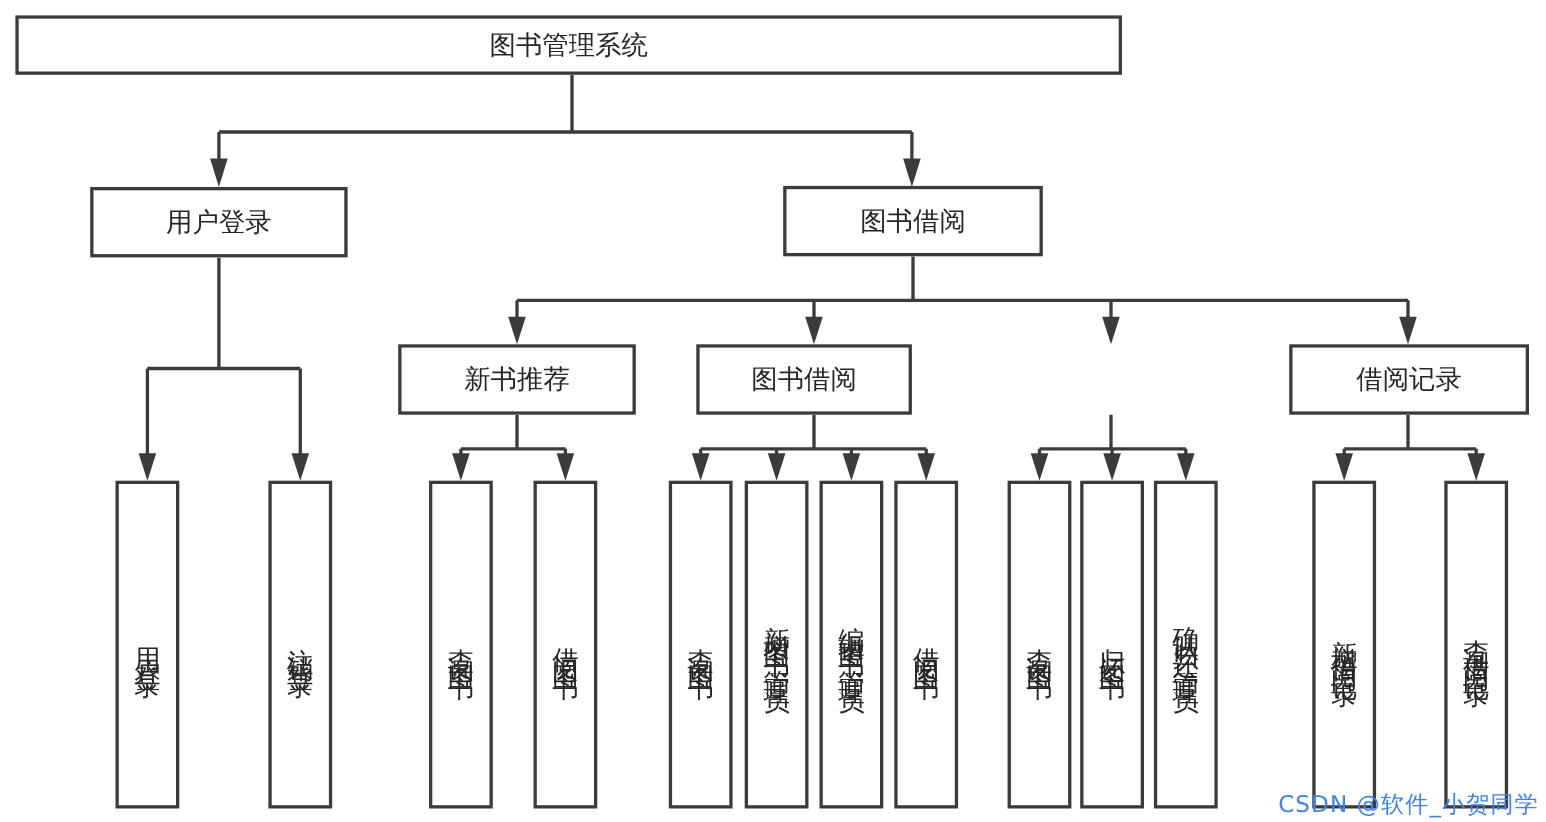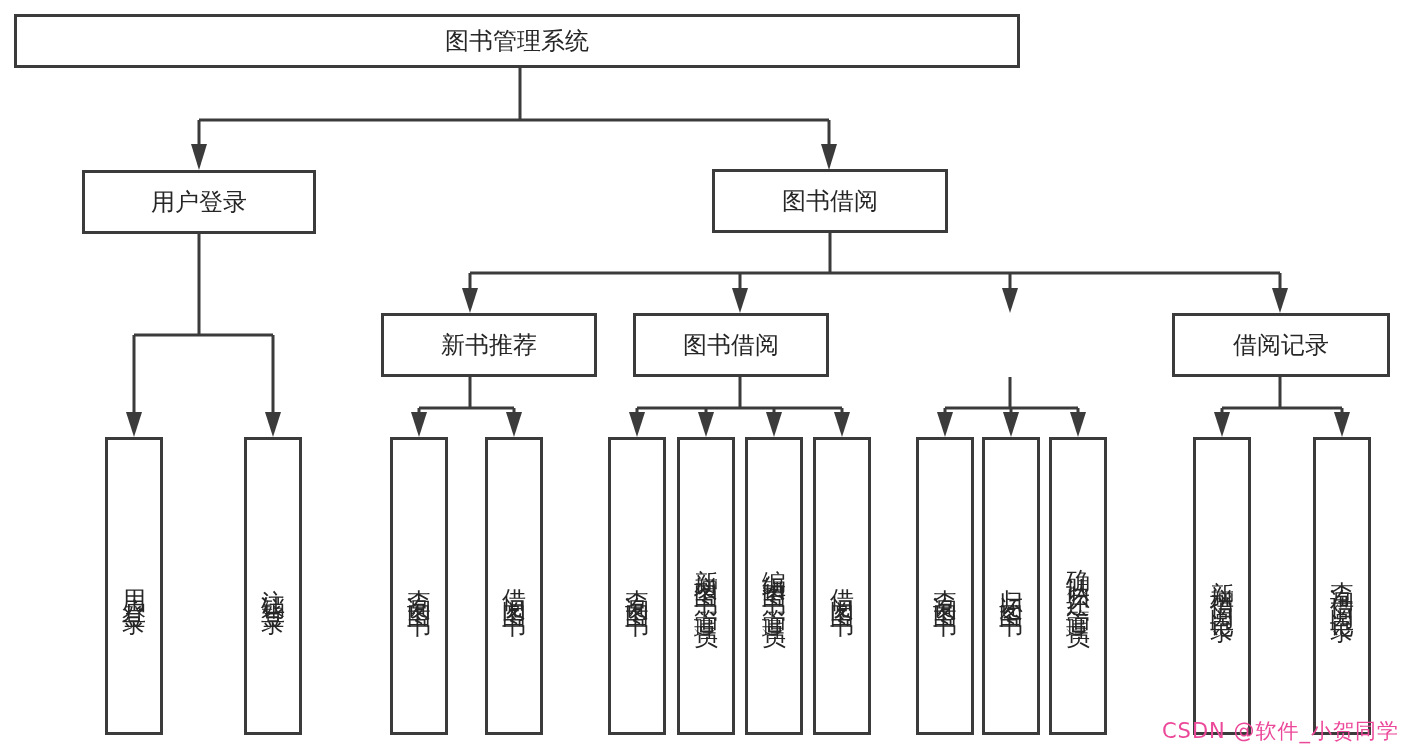--- a/index.html
+++ b/index.html
@@ -40,21 +40,21 @@
     text-orientation: mixed;
     letter-spacing: 8px;
     font-size: 24px;
     color: #262626;
   }
   .watermark {
     position: absolute;
     right: 6px;
     bottom: 2px;
     font-size: 21px;
-    color: #ec4899;
+    color: #3b82f6;
     letter-spacing: 1px;
     z-index: 5;
     white-space: nowrap;
   }
 </style>
 </head>
 <body>
 
 <div class="canvas">
 
@@ -113,21 +113,21 @@
       <polygon points="1214,412 1230,412 1222,437"></polygon>
       <polygon points="1334,412 1350,412 1342,437"></polygon>
     </g>
   </svg>
 
   <div class="node" style="left:14px; top:14px; width:1006px; height:54px;">图书管理系统</div>
 
   <div class="node" style="left:82px; top:170px; width:234px; height:64px;">用户登录</div>
   <div class="node" style="left:712px; top:169px; width:236px; height:64px;">图书借阅</div>
 
-  <div class="node" style="left:362px; top:313px; width:216px; height:64px;margin-left:19px;">新书推荐</div>
+  <div class="node" style="left:362px; top:313px; width:216px; height:64px;">新书推荐</div>
   <div class="node" style="left:633px; top:313px; width:196px; height:64px;">图书借阅</div>
   <div class="node" style="left:1172px; top:313px; width:218px; height:64px;">借阅记录</div>
 
   <div class="node leaf" style="left:105px; top:437px;">
     <span class="vtext">用户登录</span>
   </div>
   <div class="node leaf" style="left:244px; top:437px;">
     <span class="vtext">注销登录</span>
   </div>
 

